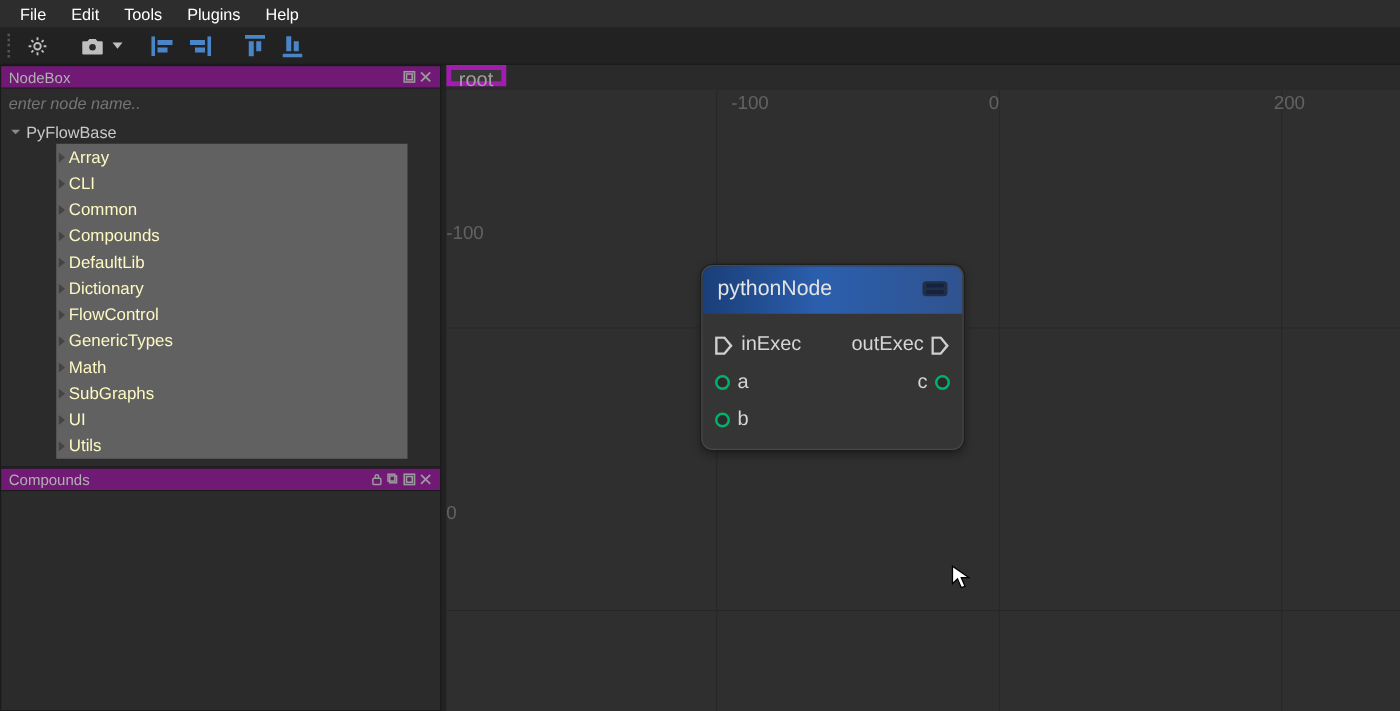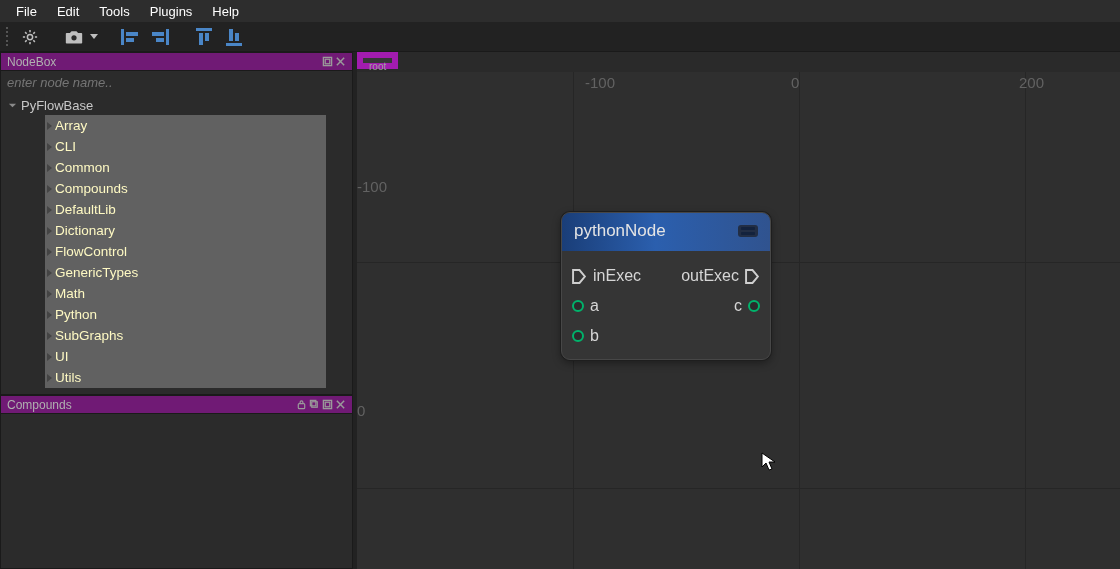--- a/index.html
+++ b/index.html
@@ -156,23 +156,23 @@
     flex: 1;
     position: relative;
     background: #2a2a2a;
     overflow: hidden;
   }
   .canvas-title {
     position: absolute;
     top: 0; left: 0;
     background: #363636;
     color: #a0a0a0;
-    font-size: 10px;
+    font-size: 16px;
     padding: 2px 6px;
-    border: 6px solid #a21caf;
+    border: 4px solid #a21caf;
     height: 17px;
     line-height: 13px;
     z-index: 5;
   }
   .grid-light {
     position: absolute;
     top: 20px; left: 0; right: 0; bottom: 0;
     background: #2f2f2f;
     background-image:
       linear-gradient(#262626 1px, transparent 1px),
@@ -370,24 +370,20 @@
               <span class="chev"></span>
               <span>FlowControl</span>
             </div>
           <div class="tree-item">
               <span class="chev"></span>
               <span>GenericTypes</span>
             </div>
           <div class="tree-item">
               <span class="chev"></span>
               <span>Math</span>
-            </div>
-          <div class="tree-item">
-              <span class="chev"></span>
-              <span>Python</span>
             </div>
           <div class="tree-item">
               <span class="chev"></span>
               <span>SubGraphs</span>
             </div>
           <div class="tree-item">
               <span class="chev"></span>
               <span>UI</span>
             </div>
           <div class="tree-item">

